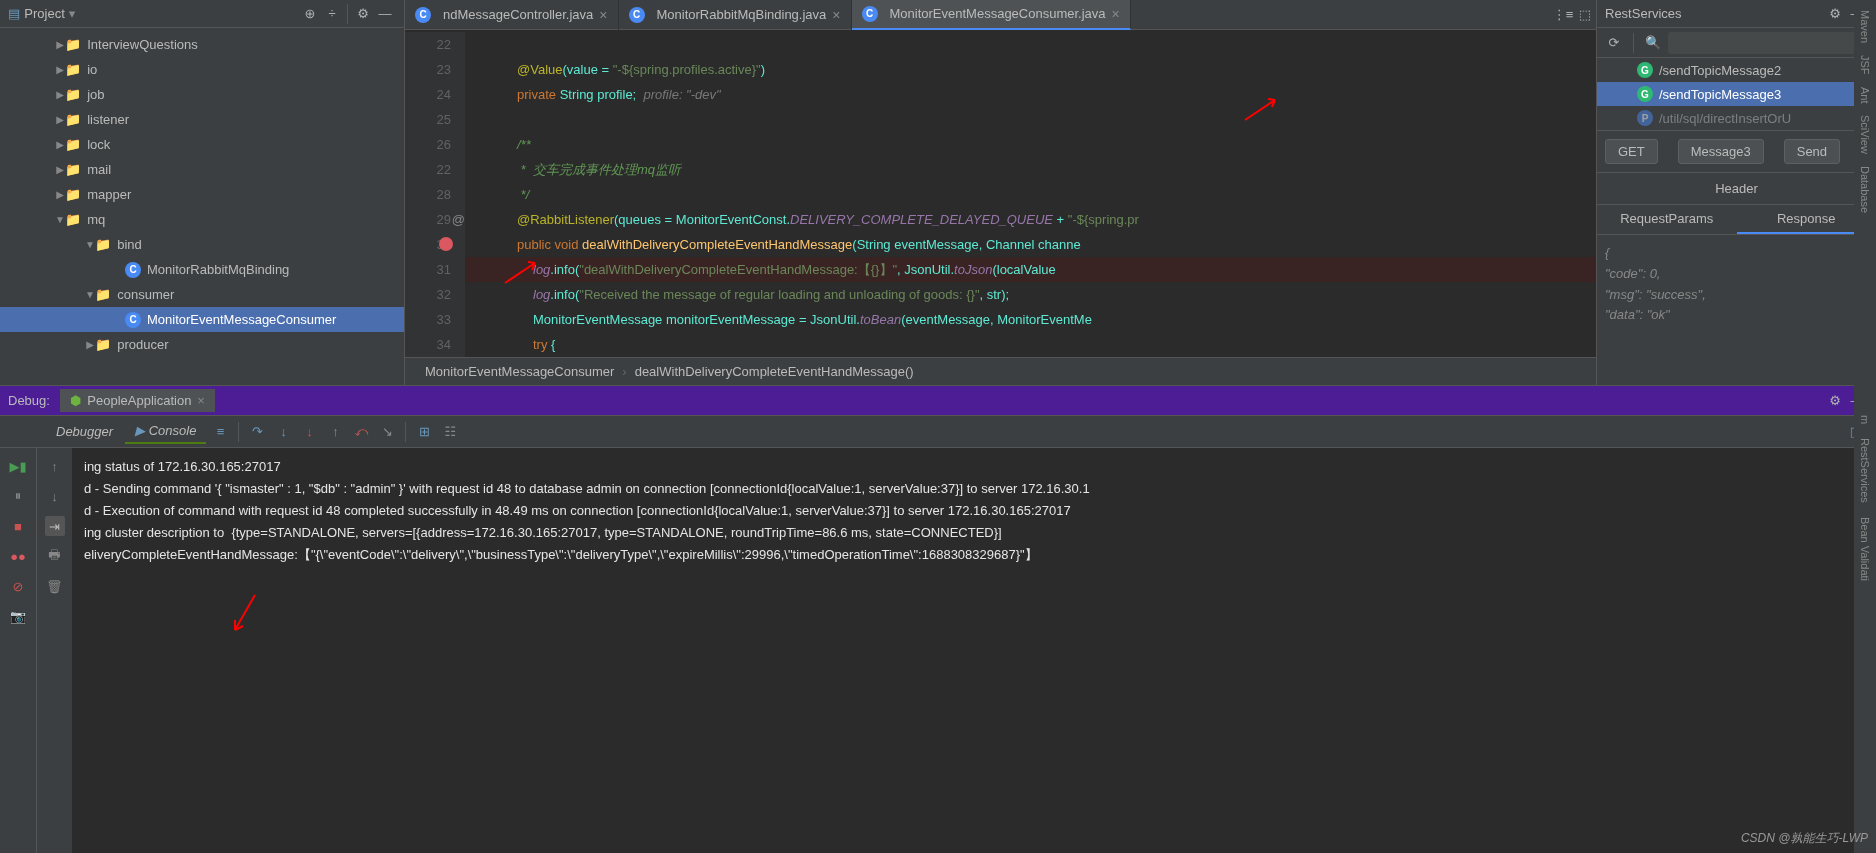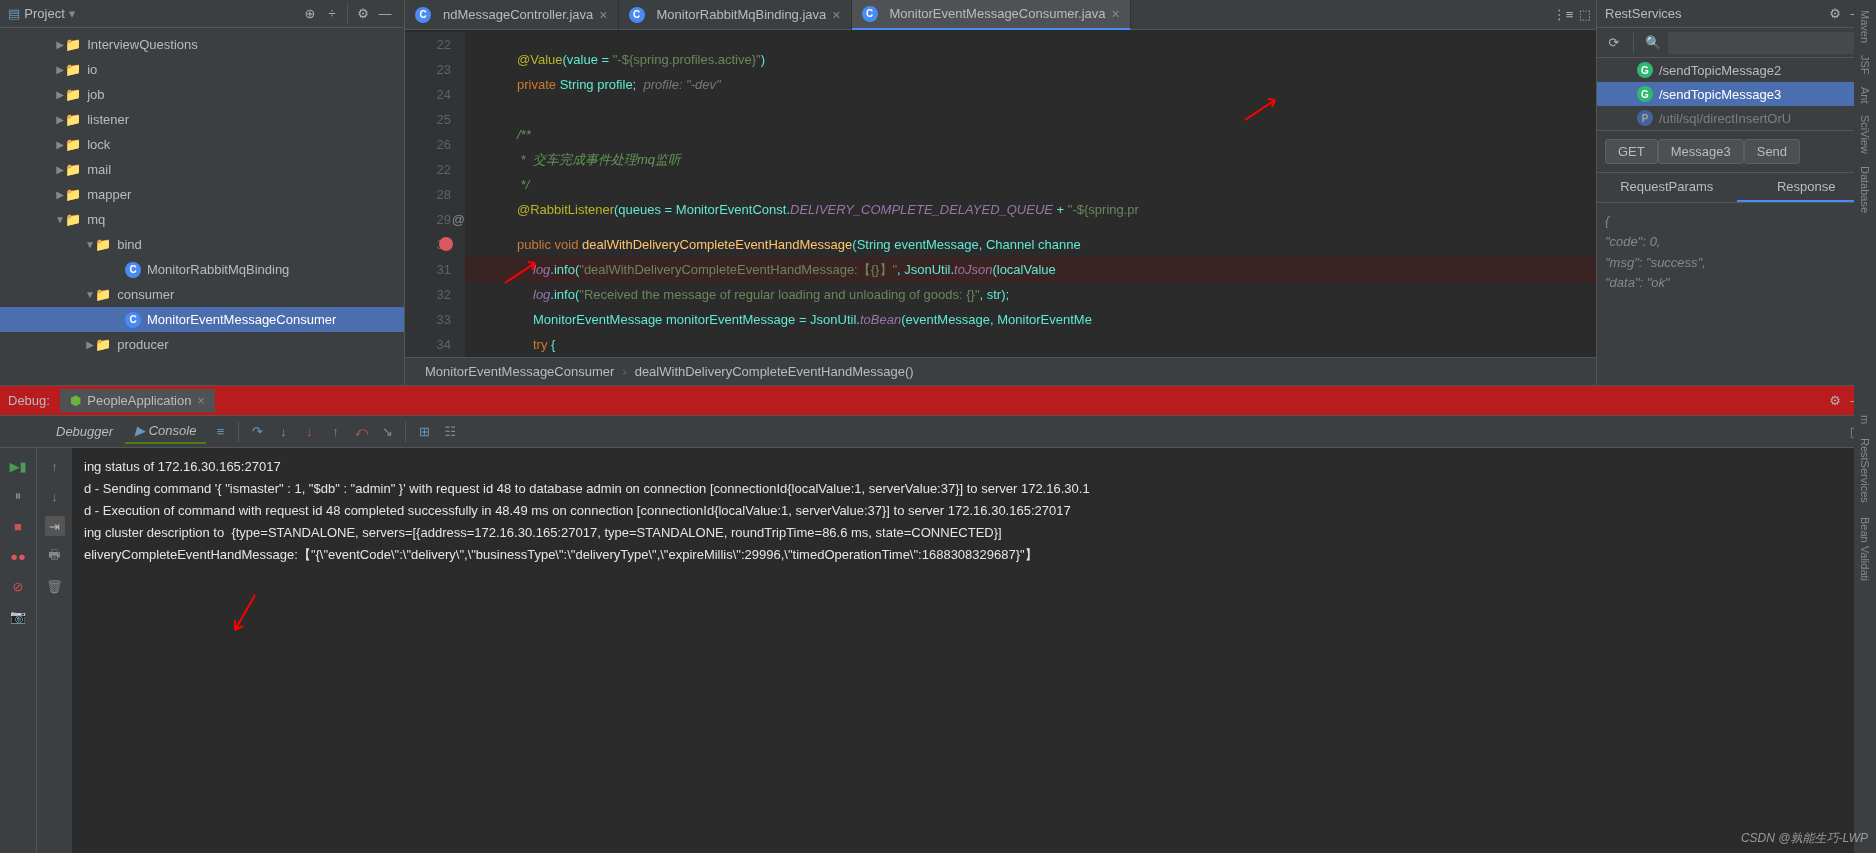--- a/index.html
+++ b/index.html
@@ -40,29 +40,29 @@
 .k-hint { color:#787878; font-style:italic; }
 .breadcrumbs { height:28px; display:flex; align-items:center; padding:0 20px; background:#3c3f41; color:#bbb; gap:8px; border-top:1px solid #555; }
 .rest-panel { width:280px; background:#3c3f41; border-left:1px solid #555; display:flex; flex-direction:column; }
 .rest-toolbar { height:30px; display:flex; align-items:center; padding:0 6px; border-bottom:1px solid #555; gap:4px; }
 .search-input { flex:1; background:#45494a; border:none; color:#bbb; height:22px; padding:0 6px; border-radius:3px; }
 .rest-list { border-bottom:1px solid #555; }
 .rest-item { height:24px; display:flex; align-items:center; padding-left:40px; gap:6px; cursor:pointer; }
 .rest-item.sel { background:#4b6eaf; color:#fff; }
 .g-badge { width:16px; height:16px; border-radius:50%; background:#2eb872; color:#fff; font-size:10px; font-weight:bold; display:flex; align-items:center; justify-content:center; }
 .p-badge { width:16px; height:16px; border-radius:50%; background:#4a8af4; color:#fff; font-size:10px; font-weight:bold; display:flex; align-items:center; justify-content:center; }
-.rest-controls { padding:8px; display:flex; gap:0; border-bottom:1px solid #555; }
+.rest-controls { padding:8px; display:flex; gap:20px; border-bottom:1px solid #555; }
 .rest-btn { background:#4c5052; border:1px solid #5e6060; color:#bbb; padding:4px 12px; border-radius:3px; cursor:pointer; }
 .header-lbl { text-align:center; padding:8px; border-bottom:1px solid #555; }
 .rest-tabs { display:flex; border-bottom:1px solid #555; }
 .rest-tab { flex:1; text-align:center; padding:6px; cursor:pointer; }
 .rest-tab.active { border-bottom:2px solid #4a8af4; }
 .response-body { padding:8px; font-family:Consolas,monospace; font-style:italic; color:#888; line-height:1.6; }
 .debug-panel { height:468px; background:#2b2b2b; border-top:1px solid #555; display:flex; flex-direction:column; }
-.debug-header { height:30px; display:flex; align-items:center; background:#b91c1c; padding:0 8px; border-bottom:1px solid #555; }
+.debug-header { height:30px; display:flex; align-items:center; background:#4c1d95; padding:0 8px; border-bottom:1px solid #555; }
 .debug-tab { background:#4e5254; padding:4px 10px; display:flex; align-items:center; gap:6px; }
 .debug-toolbar { height:32px; display:flex; align-items:center; background:#3c3f41; padding:0 8px; gap:2px; border-bottom:1px solid #555; }
 .dbg-btn { padding:4px 10px; color:#bbb; cursor:pointer;font-style:italic; }
 .dbg-btn.active { border-bottom:2px solid #4d7c0f; }
 .tb-icon { width:24px; height:24px; display:flex; align-items:center; justify-content:center; color:#6897bb; cursor:pointer; }
 .debug-body { flex:1; display:flex; overflow:hidden; }
 .left-controls { width:36px; background:#3c3f41; display:flex; flex-direction:column; align-items:center; padding-top:8px; gap:10px; }
 .ctrl-icon { width:20px; height:20px; display:flex; align-items:center; justify-content:center; cursor:pointer; }
 .debug-nav { width:36px; background:#3c3f41; display:flex; flex-direction:column; align-items:center; padding-top:8px; gap:10px; border-left:1px solid #555; }
 .console { flex:1; padding:8px 12px; font-family:Consolas,monospace; color:#e5e5e5; overflow:auto; position:relative; }
@@ -198,21 +198,21 @@
           <div class="ln">34</div>
         </div>
       <div class="code" id="code">
           <div class="code-line" style="padding-left: 52px;"><span class="k-anno">@Value</span><span class="k-id">(value = </span><span class="k-str">"-${spring.profiles.active}"</span><span class="k-id">)</span></div>
           <div class="code-line" style="padding-left: 52px;"><span class="k-key">private </span><span class="k-id">String profile;  </span><span class="k-hint">profile: "-dev"</span></div>
           <div class="code-line" style="padding-left: 52px;"></div>
           <div class="code-line" style="padding-left: 52px;"><span class="k-grn">/**</span></div>
           <div class="code-line" style="padding-left: 52px;"><span class="k-grn"> *  交车完成事件处理mq监听</span></div>
           <div class="code-line" style="padding-left: 52px;"><span class="k-grn"> */</span></div>
           <div class="code-line" style="padding-left: 52px;"><span class="k-anno">@RabbitListener</span><span class="k-id">(queues = MonitorEventConst.</span><span class="k-cst">DELIVERY_COMPLETE_DELAYED_QUEUE</span><span class="k-id"> + </span><span class="k-str">"-${spring.pr</span></div>
-          <div class="code-line" style="padding-left: 52px; margin-top: 10px;"><span class="k-key">public void </span><span class="k-mth">dealWithDeliveryCompleteEventHandMessage</span><span class="k-id">(String eventMessage, Channel channe</span></div>
+          <div class="code-line" style="padding-left: 52px;"><span class="k-key">public void </span><span class="k-mth">dealWithDeliveryCompleteEventHandMessage</span><span class="k-id">(String eventMessage, Channel channe</span></div>
           <div class="code-line bp-line" style="padding-left: 68px;"><span class="k-cst">log</span><span class="k-id">.info(</span><span class="k-str">"dealWithDeliveryCompleteEventHandMessage:【{}】"</span><span class="k-id">, JsonUtil.</span><span class="k-cst">toJson</span><span class="k-id">(localValue</span></div>
           <div class="code-line" style="padding-left: 68px;"><span class="k-cst">log</span><span class="k-id">.info(</span><span class="k-str">"Received the message of regular loading and unloading of goods: {}"</span><span class="k-id">, str);</span></div>
           <div class="code-line" style="padding-left: 68px;"><span class="k-id">MonitorEventMessage monitorEventMessage = JsonUtil.</span><span class="k-cst">toBean</span><span class="k-id">(eventMessage, MonitorEventMe</span></div>
           <div class="code-line" style="padding-left: 68px;"><span class="k-key">try </span><span class="k-id">{</span></div>
         </div>
     </div>
     <div class="breadcrumbs">
       <span>MonitorEventMessageConsumer</span>
       <span style="color:#666">›</span>
       <span>dealWithDeliveryCompleteEventHandMessage()</span>
@@ -244,20 +244,21 @@
         <div class="rest-item" style="opacity: 0.5;">
           <span class="p-badge">P</span>
           <span>/util/sql/directInsertOrU</span>
         </div>
       </div>
     <div class="rest-controls">
       <button class="rest-btn">GET</button>
       <button class="rest-btn">Message3</button>
       <button class="rest-btn">Send</button>
     </div>
+    <div class="header-lbl">Header</div>
     <div class="rest-tabs">
       <div class="rest-tab">RequestParams</div>
       <div class="rest-tab active">Response</div>
     </div>
     <div class="response-body" id="resp">
         <div>{</div>
         <div>  "code": 0,</div>
         <div>  "msg": "success",</div>
         <div>  "data": "ok"</div>
       </div>

